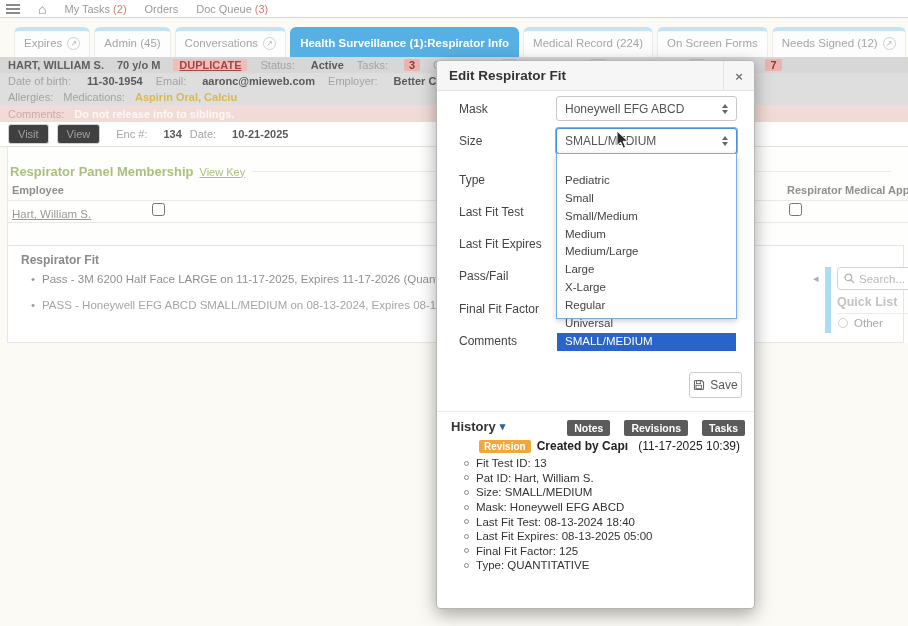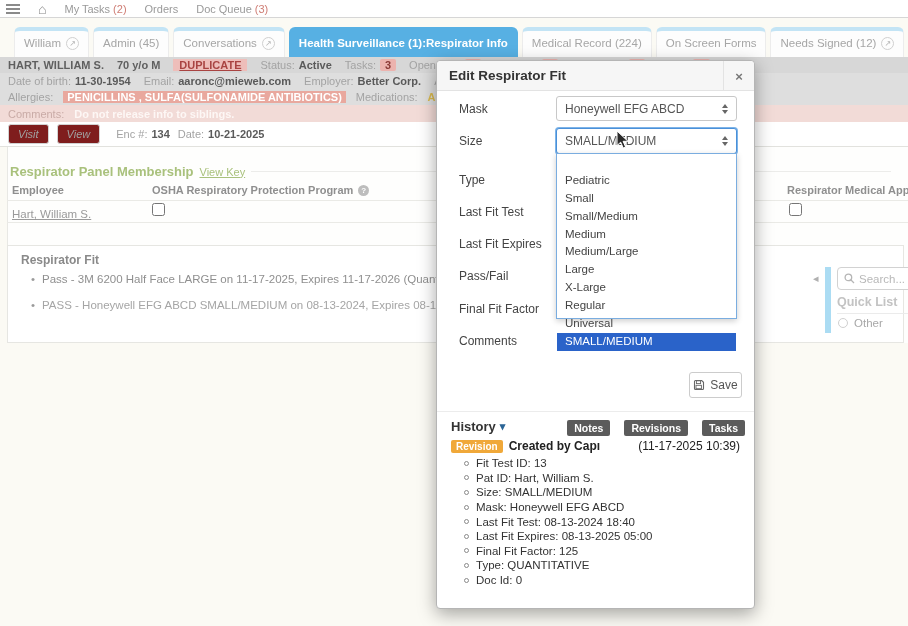--- a/index.html
+++ b/index.html
@@ -22,31 +22,31 @@
   .popout { display:inline-flex; align-items:center; justify-content:center; width:13px; height:13px; border:1px solid #d0d0d0; border-radius:50%; font-size:8px; color:#b5b5b5; }
 
   
   .phr1 { left:0; top:57px; width:908px; height:16px; background:#d7d7d7; display:flex; align-items:center; gap:13px; padding-left:8px; font-size:11px; color:#5f5f5f; white-space:nowrap; }
   .phr2 { left:0; top:73px; width:908px; height:16px; background:#dedede; display:flex; align-items:center; gap:13px; padding-left:8px; font-size:11px; white-space:nowrap; }
   .phr3 { left:0; top:89px; width:908px; height:16px; background:#dedede; display:flex; align-items:center; gap:10px; padding-left:8px; font-size:11px; white-space:nowrap; }
   .phr4 { left:0; top:105px; width:908px; height:17px; background:#f2dbd7; display:flex; align-items:center; gap:10px; padding-left:8px; font-size:11px; white-space:nowrap; }
   .bold { font-weight:bold; }
   .lbl { color:#a3a3a3; }
   .val { color:#5a5a5a; font-weight:bold; }
-  .pair { display:flex; gap:4px; }
+  .pair { display:flex; gap:16px; }
   .dup-badge { background:#eebeba; color:#a94442; font-weight:bold; text-decoration:underline; padding:0 6px; font-size:11px; }
   .cnt-badge { background:#ecb3ae; color:#8b3a36; font-weight:bold; padding:0 5px; border-radius:2px; }
   .allergy-badge { background:#e9a89e; color:#fff; font-weight:bold; padding:0 4px; }
   .meds-val { color:#d9b94e; font-weight:bold; }
   .comments-lbl { color:#c9aba6; }
   .comments-val { color:#fdf7f5; font-weight:bold; }
 
   
   .encrow { left:0; top:122px; width:908px; height:25px; background:#fff; border-bottom:1px solid #e2e2de; display:flex; align-items:center; gap:8px; padding-left:8px; font-size:11px; }
-  .mini-btn { border:1px solid #d2d2d2; border-radius:3px; background:#7f1d1d; color:#a0a0a0; font-size:11px; padding:3px 9px; cursor:pointer;font-style:italic; }
+  .mini-btn { border:1px solid #d2d2d2; border-radius:3px; background:#404040; color:#a0a0a0; font-size:11px; padding:3px 9px; cursor:pointer; }
 
   
   .content-bg { left:7px; top:147px; width:901px; height:196px; background:#fefefd; border-left:1px solid #e8e8e4; }
   .sect-title { left:10px; top:164px; font-size:13px; font-weight:bold; color:#a9c17c; display:flex; align-items:center; gap:6px; }
   .viewkey { font-size:11px; font-weight:normal; color:#a9c17c; text-decoration:underline; cursor:pointer; }
   .title-rule { display:inline-block; width:640px; height:1px; background:#ececea; }
   .tbl-head { left:0px; top:184px; width:908px; height:16px; font-size:11px; font-weight:bold; color:#8f8f8f; }
   .tbl-border1 { left:7px; top:200px; width:901px; height:1px; background:#eaeae6; }
   .tbl-border2 { left:7px; top:222px; width:901px; height:1px; background:#eaeae6; }
   .emp-link { color:#9a9a9a; text-decoration:underline; font-size:11.5px; cursor:pointer; }
@@ -82,21 +82,21 @@
   .dropdown { position:absolute; left:119px; top:92px; width:181px; height:166px; background:#fff; border:1px solid #7aade0; box-shadow:0 2px 6px rgba(0,0,0,0.2); z-index:12; display:flex; flex-direction:column; }
   .dd-opt { flex:0 0 17.9px; line-height:17.9px; padding-left:8px; font-size:11.5px; color:#444; cursor:pointer; white-space:nowrap; overflow:hidden; }
   .dd-opt.selected { background:#2a63c9; color:#fff; }
   .save-btn { position:absolute; left:252px; top:311px; width:53px; height:26px; border:1px solid #ccc; border-radius:3px; background:#fff; display:flex; align-items:center; justify-content:center; gap:5px; font-size:12px; color:#555; cursor:pointer; }
   .modal-divider { position:absolute; left:0; top:350px; width:100%; height:1px; background:#ececec; }
   .hist-title { position:absolute; left:14px; top:358px; font-size:13px; font-weight:bold; color:#333; display:flex; gap:4px; align-items:center; cursor:pointer; }
   .caret { color:#2a6496; font-size:11px; }
   .hist-btns { position:absolute; right:9px; top:359px; display:flex; gap:14px; }
   .dark-btn { background:#5b5b5b; color:#fff; font-size:10.5px; font-weight:bold; border-radius:2px; padding:2px 7px; cursor:pointer; }
   .rev-row { position:absolute; left:14px; top:378px; width:291px; display:flex; align-items:center; gap:6px; font-size:12px; color:#222; }
-  .rev-badge { background:#f0a839; color:#fff; font-size:10px; font-weight:bold; padding:1px 5px; border-radius:2px; }
+  .rev-badge { background:#f0a839; color:#fff; font-size:10px; font-weight:bold; padding:1px 5px; border-radius:2px;margin-left:28px; }
   .rev-time { margin-left:auto; padding-right:2px; }
   .hist-list { position:absolute; left:27px; top:395px; width:280px; display:flex; flex-direction:column; }
   .hist-item { height:14.6px; display:flex; align-items:center; gap:7px; font-size:11.5px; color:#333; white-space:nowrap; }
   .o-bullet { flex:0 0 5px; width:5px; height:5px; border:1px solid #8a8a8a; border-radius:50%; }
 
   .cursor-svg { left:616px; top:130px; z-index:20; }
 </style>
 </head>
 <body>
 
@@ -117,21 +117,21 @@
       <span>Orders</span>
     </span>
     <span class="nav-item">
       <span>Doc Queue</span>
       <span class="nav-count">(3)</span>
     </span>
   </div>
 
   <div class="abs tabs">
     <span class="tab">
-      <span>William</span>
+      <span>Expires</span>
       <span class="popout">↗</span>
     </span>
     <span class="tab">
       <span>Admin (45)</span>
     </span>
     <span class="tab">
       <span>Conversations</span>
       <span class="popout">↗</span>
     </span>
     <span class="tab active">
@@ -194,21 +194,20 @@
       <span class="val">Better Corp.</span>
     </span>
     <span class="pair">
       <span class="lbl">Attending:</span>
       <span class="val">Seleni</span>
     </span>
   </div>
 
   <div class="abs phr3">
     <span class="lbl">Allergies:</span>
-    <span class="allergy-badge">PENICILLINS , SULFA(SULFONAMIDE ANTIBIOTICS)</span>
     <span class="lbl">Medications:</span>
     <span class="meds-val">Aspirin Oral, Calciu</span>
   </div>
 
   <div class="abs phr4">
     <span class="comments-lbl">Comments:</span>
     <span class="comments-val">Do not release info to siblings.</span>
   </div>
 
   <div class="abs encrow">
@@ -226,24 +225,20 @@
 
   <div class="abs content-bg"></div>
 
   <div class="abs sect-title">
     <span>Respirator Panel Membership</span>
     <span class="viewkey">View Key</span>
     <span class="title-rule"></span>
   </div>
   <div class="abs tbl-head">
     <span class="abs" style="left:12px;">Employee</span>
-    <span class="abs" style="left:152px; display:flex; gap:5px; align-items:center;">
-      <span>OSHA Respiratory Protection Program</span>
-      <span class="help-icon">?</span>
-    </span>
     <span class="abs" style="left:787px; width:121px; overflow:hidden; white-space:nowrap;">Respirator Medical Approv</span>
   </div>
   <div class="abs tbl-border1"></div>
   <div class="abs" style="left:12px; top:204px;">
     <span class="emp-link">Hart, William S.</span>
   </div>
   <input type="checkbox" class="abs cbx" style="left: 152px; top: 203px;">
   <input type="checkbox" class="abs cbx" style="left: 789px; top: 203px;">
   <div class="abs tbl-border2"></div>
 
@@ -373,24 +368,20 @@
           <span>Last Fit Expires: 08-13-2025 05:00</span>
         </div>
       <div class="hist-item">
           <span class="o-bullet"></span>
           <span>Final Fit Factor: 125</span>
         </div>
       <div class="hist-item">
           <span class="o-bullet"></span>
           <span>Type: QUANTITATIVE</span>
         </div>
-      <div class="hist-item">
-          <span class="o-bullet"></span>
-          <span>Doc Id: 0</span>
-        </div>
     </div>
   </div>
 
   <svg class="abs cursor-svg" width="14" height="20" viewBox="0 0 14 20">
     <path d="M1,1 L1,15.5 L4.7,12.2 L7.2,18 L9.6,17 L7.1,11.3 L12,11.3 Z" fill="#2b2b2b" stroke="#fff" stroke-width="1"></path>
   </svg>
 
 </div>
 
 </body></html>

